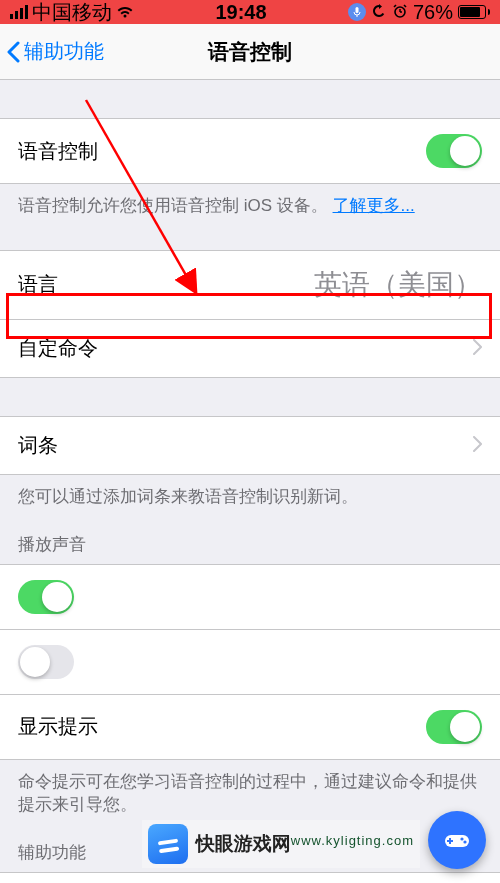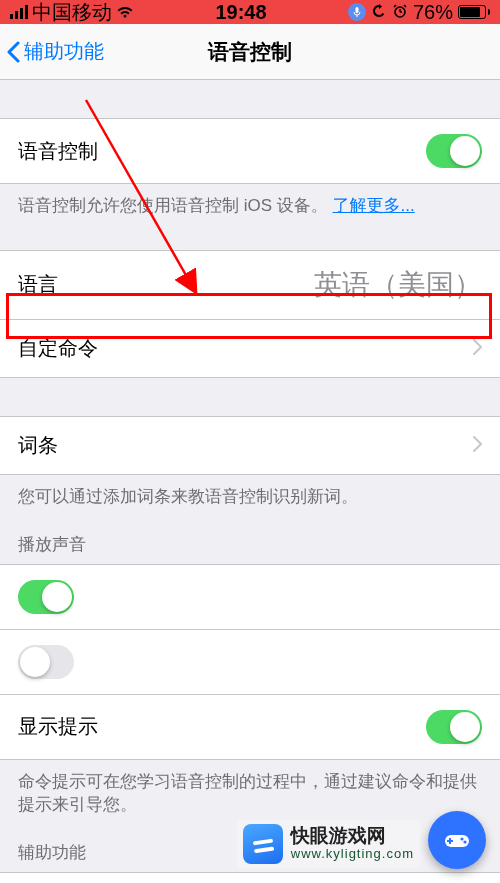--- a/index.html
+++ b/index.html
@@ -144,21 +144,21 @@
       position: absolute;
       bottom: 15px;
       right: 80px;
       z-index: 9;
       display: flex;
       align-items: center;
       gap: 8px;
       background: rgba(255,255,255,.3);
       padding: 4px 6px;
     }
-    .wm-text { display: flex; flex-direction: column; line-height: 1.1; }
+    .wm-text { display: flex; flex-direction: row; line-height: 1.1; }
     .wm-top { font-size: 19px; font-weight: 700; color: #222; }
     .wm-bot { font-size: 13px; color: #14532d; letter-spacing: 1px; }
     .wm-icon {
       width: 40px; height: 40px;
       border-radius: 8px;
       background: linear-gradient(160deg,#4aa8ff 0%,#1d6ef0 100%);
       position: relative;
     }
     .wm-icon:before {
       content: "";

